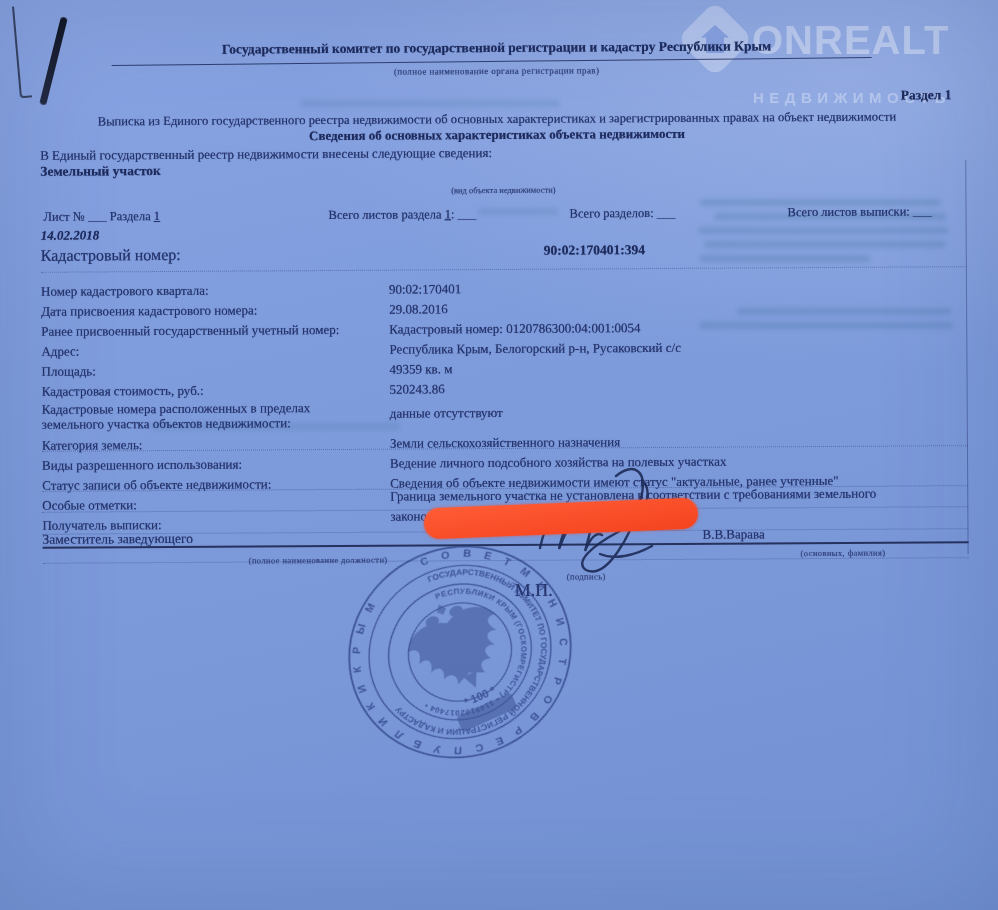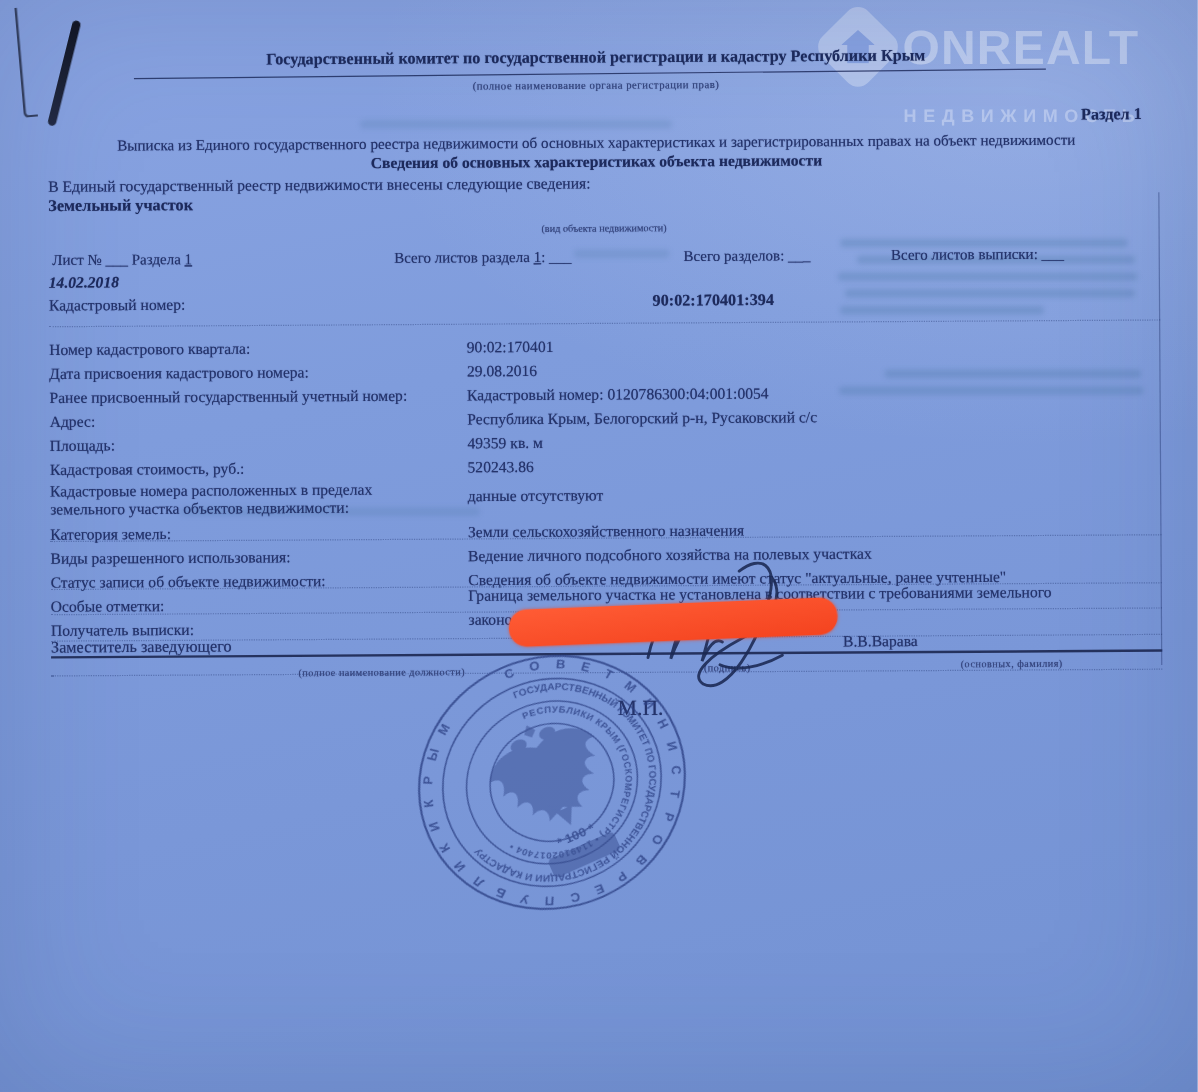--- a/index.html
+++ b/index.html
@@ -25,43 +25,43 @@
   .org-underline { top:61px; left:114px; width:760px; border-top:1.5px solid rgba(25,38,85,.8); transform:rotate(-.25deg); }
   .org-note { top:66px; font-size:9px; }
   .section { top:90px; left:903px; font-size:13.5px; }
   .t1 { top:112px; font-size:12.6px; }
   .t2 { top:127px; font-size:13px; }
   .intro { top:145px; left:42px; font-size:13px; }
   .obj { top:161px; left:42px; font-size:13.5px; }
   .obj-note { top:185px; left:42px; width:926px; text-align:center; font-size:8.5px; color:#35457e; }
 
   .sheet { top:207px; font-size:12.5px; }
-  .s1{left:45px;} .s2{left:290px;margin-left:40px;} .s3{left:571px;} .s4{left:744px;}
+  .s1{left:45px;} .s2{left:290px;margin-left:40px;} .s3{left:571px;} .s4{left:789px;}
   .date { top:225px; left:42px; font-size:13px;font-style:italic; }
-  .cad-lbl { top:244px; left:42px; font-size:13px; }
+  .cad-lbl { top:244px; left:42px; font-size:16px; }
   .cad-val { top:243px; left:545px; font-size:13.5px; }
 
   .rows { top:279px; left:42px; width:926px; font-size:13px; }
   .row { display:flex; height:20px; line-height:20px; align-items:flex-start; }
   .row .lbl { width:348px; flex:none; }
   .row .val { flex:1; }
   .row-multi { height:34px; }
   .row-multi .lbl span { display:block; line-height:15px; }
   .row-multi .val { margin-top:6px; line-height:15px; }
   .row-osob .val { transform:translateY(-7px); }
 
   .dotted { left:42px; width:926px; border-top:1px dotted rgba(35,55,115,.40); }
   .dl1{top:269px;} .dl2{top:448px;} .dl3{top:488px;} .dl4{top:509px;} .dl5{top:531px;} .dl6{top:560px;}
   .solid-line { top:544px; left:42px; width:926px; border-top:2px solid rgba(22,32,72,.85); }
   .right-border { left:967px; top:163px; height:394px; border-left:1px solid rgba(35,55,115,.45); }
 
   .pos { top:529px; left:42px; font-size:13.5px; }
   .name { top:528px; left:702px; font-size:13px; }
   .pos-note { top:554px; left:248px;font-family:Liberation Serif, serif; }
-  .sign-note { top:552px; left:566px;margin-left:20px; }
+  .sign-note { top:572px; left:566px; }
   .name-note { top:550px; left:800px; }
   .mp { top:580px; left:514px; font-size:18px; }
 
   
   .wm-logo { left:688px; top:12px; width:54px; height:54px; transform:rotate(45deg);
     border-radius:12px; background:rgba(255,255,255,.30); }
   .wm-logo::after { content:""; position:absolute; left:13px; top:13px; width:28px; height:28px;
     transform:rotate(-45deg);
     clip-path:polygon(50% 0, 100% 45%, 82% 45%, 82% 100%, 18% 100%, 18% 45%, 0 45%);
     background:#87a1e0; }

